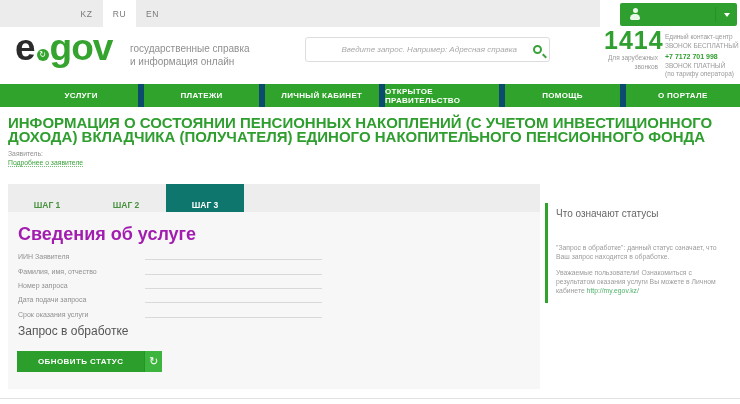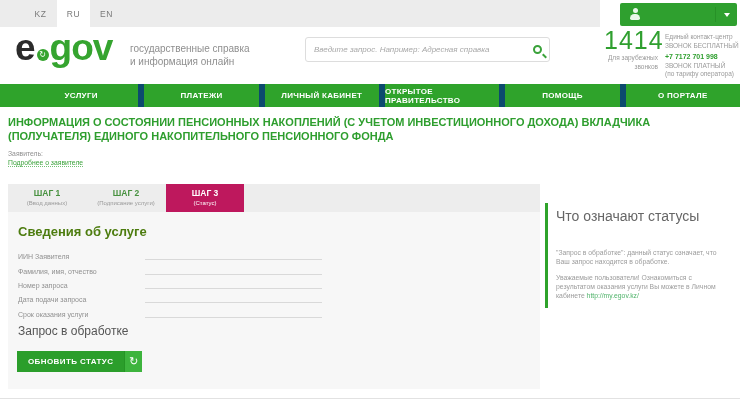--- a/index.html
+++ b/index.html
@@ -3,110 +3,110 @@
 <meta charset="utf-8">
 <style>
   * { margin:0; padding:0; box-sizing:border-box; }
   html,body { background:#fff; }
   .screen {
     position:relative; width:740px; height:404px; overflow:hidden; background:#fff;
     font-family:"Liberation Sans","DejaVu Sans",sans-serif;
   }
 
   
-  .topbar { position:absolute; left:0; top:0; width:600px; height:27px; background:#ececec; }
+  .topbar { position:absolute; left:0; top:0; width:600px; height:27px; background:#ececec;padding-left:46px; }
   .langs { display:flex; height:100%; padding-left:24px; }
   .lang { width:33px; display:flex; align-items:center; justify-content:center;
           font-size:8.5px; color:#7a7a7a; letter-spacing:0.5px; cursor:pointer; }
   .lang.active { background:#ffffff; }
 
   
   .header { position:absolute; left:0; top:27px; width:740px; height:57px; background:#fff; }
   .logo { position:absolute; left:15px; top:6px; display:flex; align-items:flex-end; cursor:pointer; }
   .logo-e { font-size:37px; line-height:30px; font-weight:bold; color:#2b2b2b; letter-spacing:-1px; }
   .logo-mark { width:12px; height:12px; border-radius:50%; background:#35a42f; color:#fff;
                margin:0 1px 2px 2px; font-size:8px; line-height:12px; text-align:center; }
   .logo-gov { font-size:37px; line-height:30px; font-weight:bold; color:#35a42f; letter-spacing:-1px; }
   .tagline { position:absolute; left:130px; top:15px; font-size:10px; color:#8f8f8f; line-height:13px; }
 
   .search { position:absolute; left:305px; top:10px; width:245px; height:25px;
             border:1px solid #dddddd; border-radius:3px; background:#fff; display:flex; align-items:center; }
   .search input { flex:1; border:none; outline:none; background:transparent; padding:0 8px;
-                  font-size:8px; font-style:italic; color:#999; font-family:inherit; }
+                  font-size:8px; font-style:italic; color:#999; font-family:inherit;text-align:right; }
   .search input::placeholder { color:#a8a8a8; }
   .search-btn { width:24px; height:100%; display:flex; align-items:center; justify-content:center; cursor:pointer; }
   .mag { position:relative; width:9px; height:9px; border:2px solid #3aa23a; border-radius:50%; }
   .mag::after { content:""; position:absolute; width:5px; height:2px; background:#3aa23a;
                 transform:rotate(45deg); left:7px; top:8px; }
 
   .login-btn { position:absolute; left:620px; top:-24px; width:117px; height:23px;
                background:#2fa02f; border-radius:2px; cursor:pointer; }
   .user-icon { position:absolute; left:10px; top:5px; width:10px; height:13px; }
   .user-icon::before { content:""; position:absolute; left:2.5px; top:0; width:5px; height:5px;
                        border-radius:50%; background:#e8f7e8; }
   .user-icon::after { content:""; position:absolute; left:0; top:6px; width:10px; height:6px;
                       border-radius:5px 5px 2px 2px; background:#e8f7e8; }
   .login-divider { position:absolute; right:21px; top:4px; bottom:4px; width:1px; background:#279127; }
   .caret-down { position:absolute; right:7px; top:10px; width:0; height:0;
                 border-left:3.5px solid transparent; border-right:3.5px solid transparent;
                 border-top:4px solid #fff; }
 
   .contact-number { position:absolute; left:604px; top:1px; font-size:25px; line-height:25px;
-                    font-weight:normal; color:#2f9f2f; letter-spacing:1px; }
+                    font-weight:bold; color:#2f9f2f; letter-spacing:1px; }
   .contact-label { position:absolute; left:665px; top:6px; font-size:6.5px; color:#9a9a9a; line-height:8.5px; }
   .intl-label { position:absolute; left:600px; top:27px; width:58px; text-align:right;
                 font-size:6.5px; color:#9a9a9a; line-height:8.5px; }
   .intl-info { position:absolute; left:665px; top:26px; font-size:6.5px; line-height:8.5px; }
   .intl-number { color:#2f9f2f; font-weight:bold; font-size:7px; }
   .intl-note { color:#9a9a9a; }
 
   
   .nav { position:absolute; left:0; top:84px; width:740px; height:23px; background:#2fa32b; display:flex; }
   .nav-item { flex:1; display:flex; align-items:center; justify-content:center; cursor:pointer;
               color:#fff; font-size:8px; font-weight:bold; letter-spacing:0.3px;
               border-left:6px solid #0c4a6e; }
   .nav-item:first-child { border-left:none;padding-left:24px; }
 
   
-  .page-title { position:absolute; left:8px; top:116px; width:727px; font-size:11px;
+  .page-title { position:absolute; left:8px; top:116px; width:727px; font-size:15px;
                 font-weight:bold; color:#2e9e2e; line-height:13.5px; }
   .applicant-label { position:absolute; left:8px; top:150px; font-size:6.8px; color:#8f8f8f; }
   .applicant-link { position:absolute; left:8px; top:159px; font-size:6.8px; color:#3aa23a;
                     border-bottom:1px dotted #74c074; cursor:pointer; }
 
   
   .steps { position:absolute; left:8px; top:184px; width:532px; height:28px; background:#ededed; display:flex; }
-  .step { width:78px; margin-right:1px; text-align:center; padding-top:4px; cursor:pointer; background:#ededed; }
+  .step { width:78px; margin-right:1px; text-align:center; padding-top:16px; cursor:pointer; background:#ededed; }
   .step-title { font-size:8.5px; font-weight:bold; color:#47913f; line-height:11px; }
   .step-sub { font-size:6px; color:#9a9a9a; line-height:8px; }
-  .step.active { background:#be185d; position:relative; }
+  .step.active { background:#0f766e; position:relative; }
   .step.active .step-title, .step.active .step-sub { color:#fff; }
   .step.active::after { content:""; position:absolute; top:28px; left:50%; transform:translateX(-50%);
                         width:0; height:0; border-left:24px solid transparent;
                         border-right:24px solid transparent; border-top:10px solid #2fa32b; }
 
   
   .panel { position:absolute; left:8px; top:212px; width:532px; height:177px; background:#f7f7f7; }
-  .section-title { position:absolute; left:10px; top:12px; font-size:13px; font-weight:bold; color:#4d7c0f; }
+  .section-title { position:absolute; left:10px; top:12px; font-size:18px; font-weight:bold; color:#a21caf; }
   .frow { position:absolute; left:10px; width:512px; height:11px; }
   .flabel { position:absolute; left:0; bottom:0; font-size:7px; color:#909090; }
   .fline { position:absolute; left:127px; width:177px; bottom:0; min-height:8px;
            border-bottom:1px solid #d9d9d9; font-size:7px; color:#666; }
   .r0{top:37px;} .r1{top:52px;} .r2{top:66px;} .r3{top:80px;} .r4{top:95px;}
   .status-text { position:absolute; left:10px; top:112px; font-size:12px; color:#555; }
   .refresh-btn { position:absolute; left:9px; top:139px; height:21px; display:flex; cursor:pointer; }
-  .btn-label { background:#2b9e2b; color:#fff; display:flex; align-items:center; padding:0 11px;
+  .btn-label { background:#2b9e2b; color:#fff; display:flex; align-items:center; padding:0 21px;
                font-size:8px; font-weight:bold; letter-spacing:0.4px; }
   .btn-refresh-seg { background:#3db43d; width:18px; display:flex; align-items:center; justify-content:center;
                      color:#fff; font-size:11px; border-left:1px solid #259525; }
 
   
   .status-help { position:absolute; left:545px; top:203px; width:190px; background:#fff;
                  border-left:3px solid #2fa32b; padding:5px 8px 8px 8px; }
-  .help-title { font-size:14px; color:#666; margin-bottom:24px; }
+  .help-title { font-size:10px; color:#666; margin-bottom:24px; }
   .help-p { font-size:6.8px; color:#9c9c9c; line-height:9px; margin-bottom:7px; }
   .help-p:last-child { margin-bottom:0; }
   .help-link { color:#4fb36a; cursor:pointer; }
 
   .footer-line { position:absolute; left:0; top:398px; width:740px; height:1px; background:#e2e2e2; }
 </style>
 </head>
 <body>
 
 <div class="screen">

